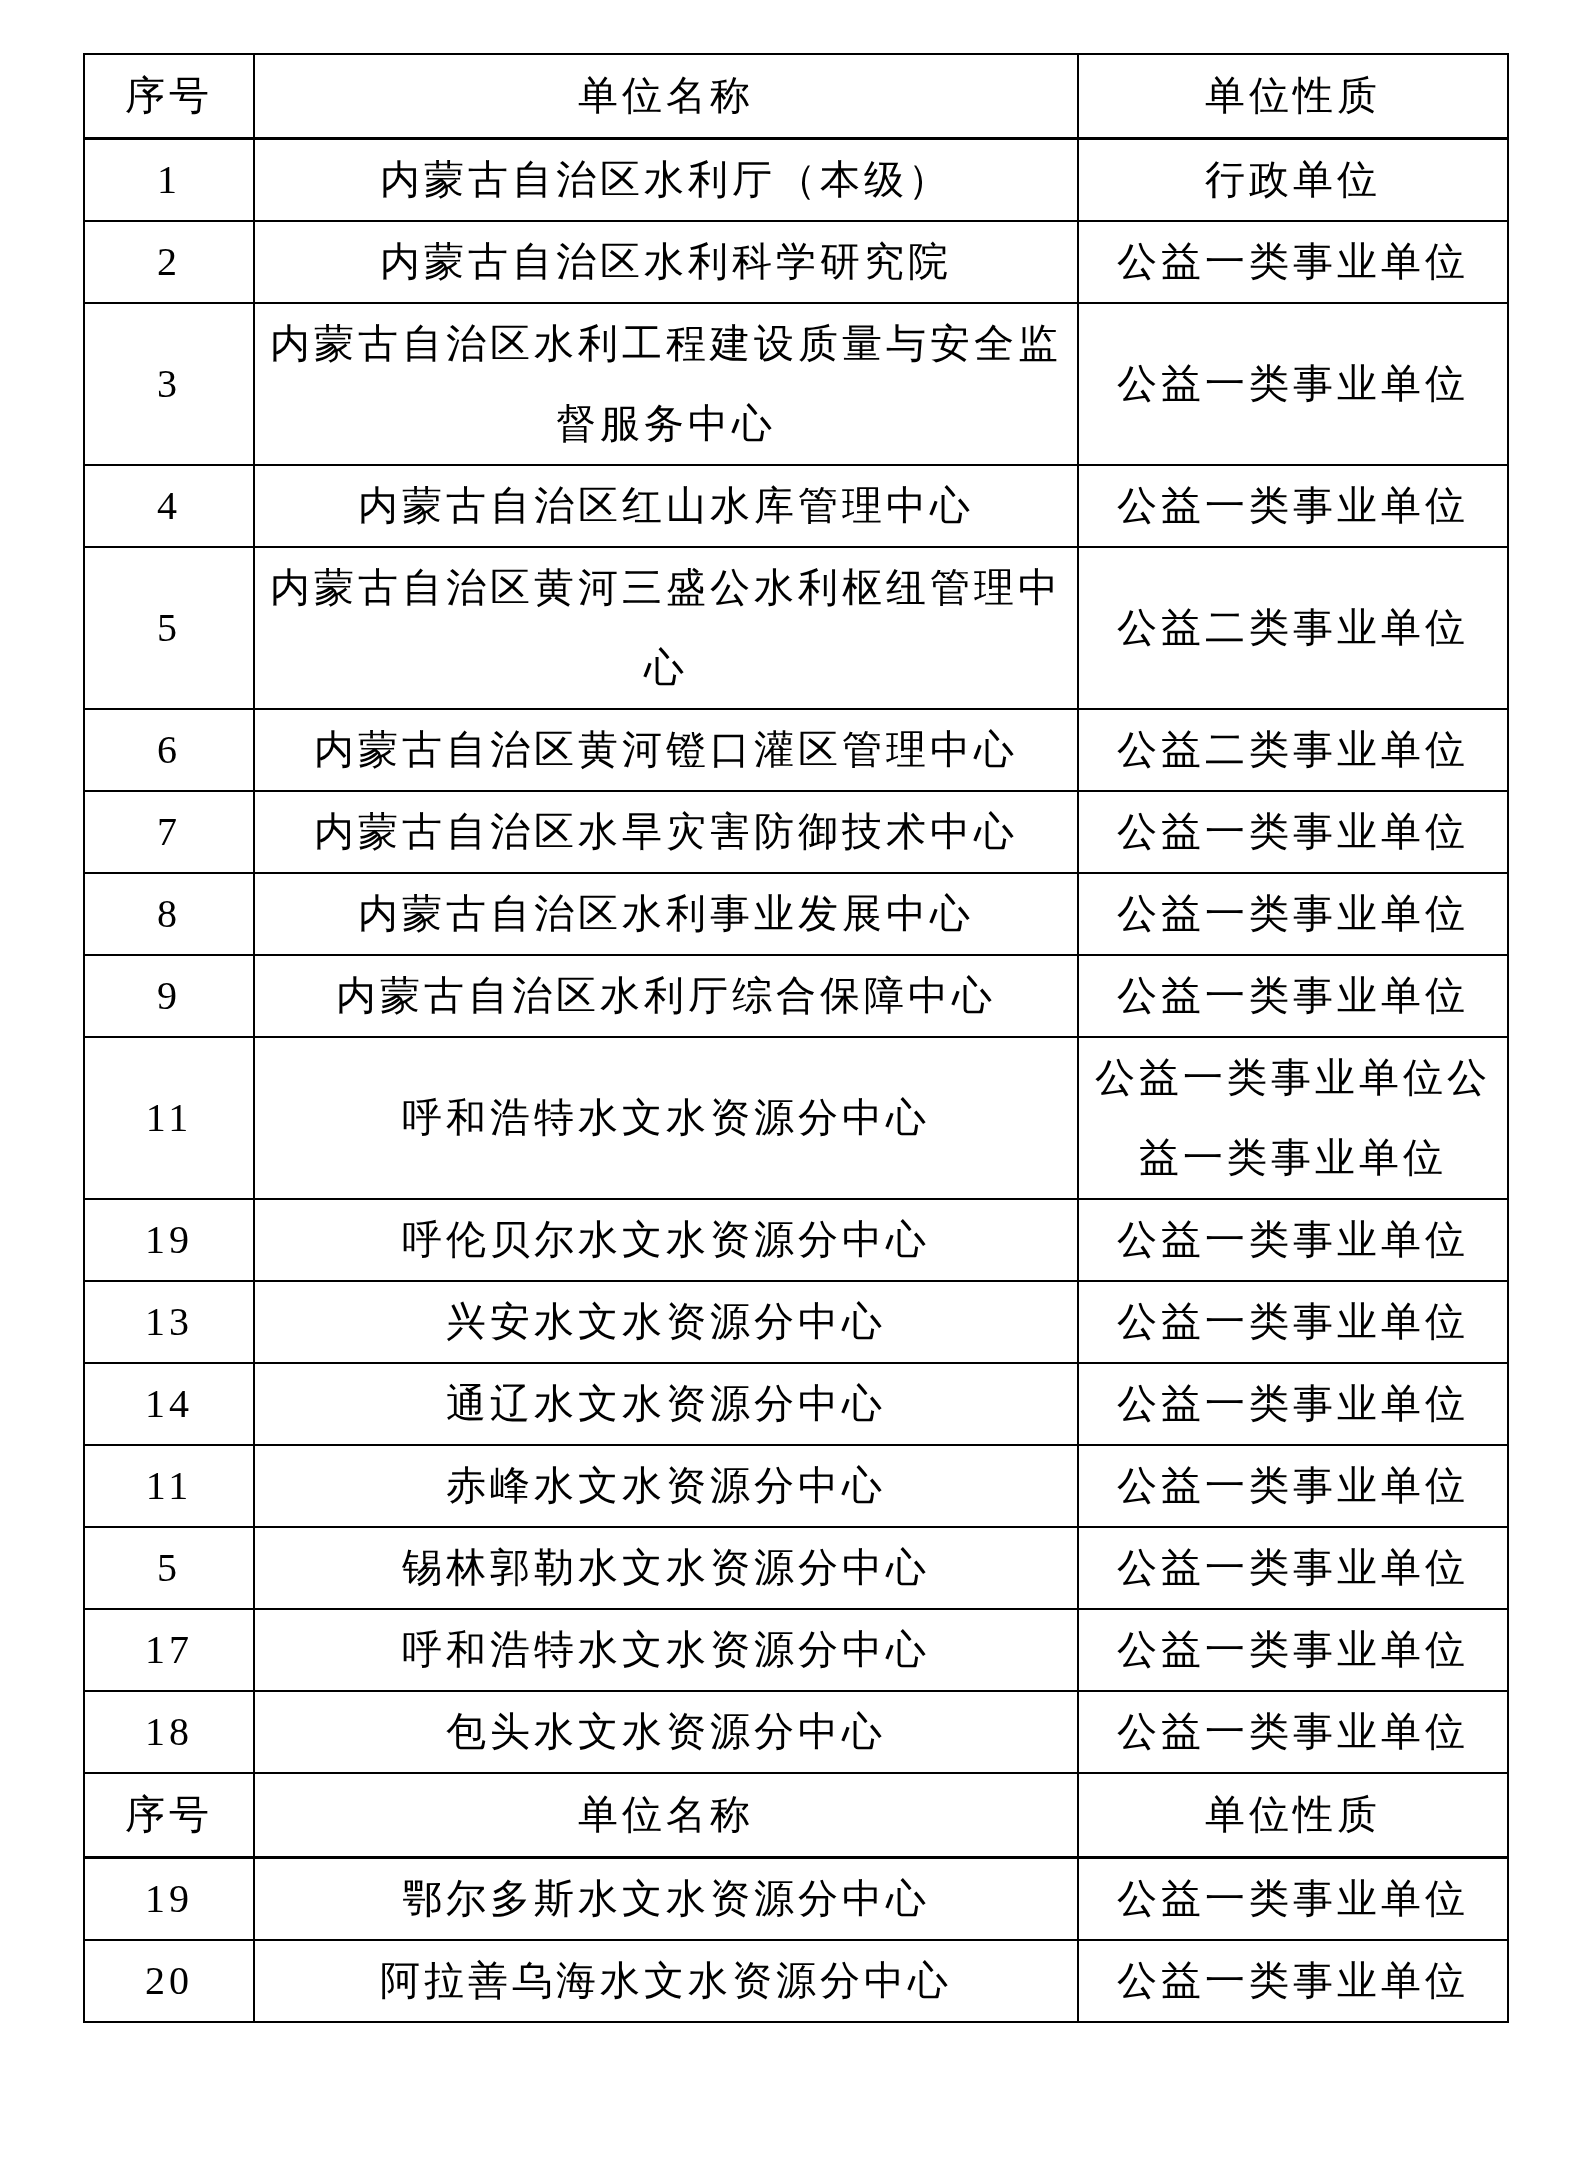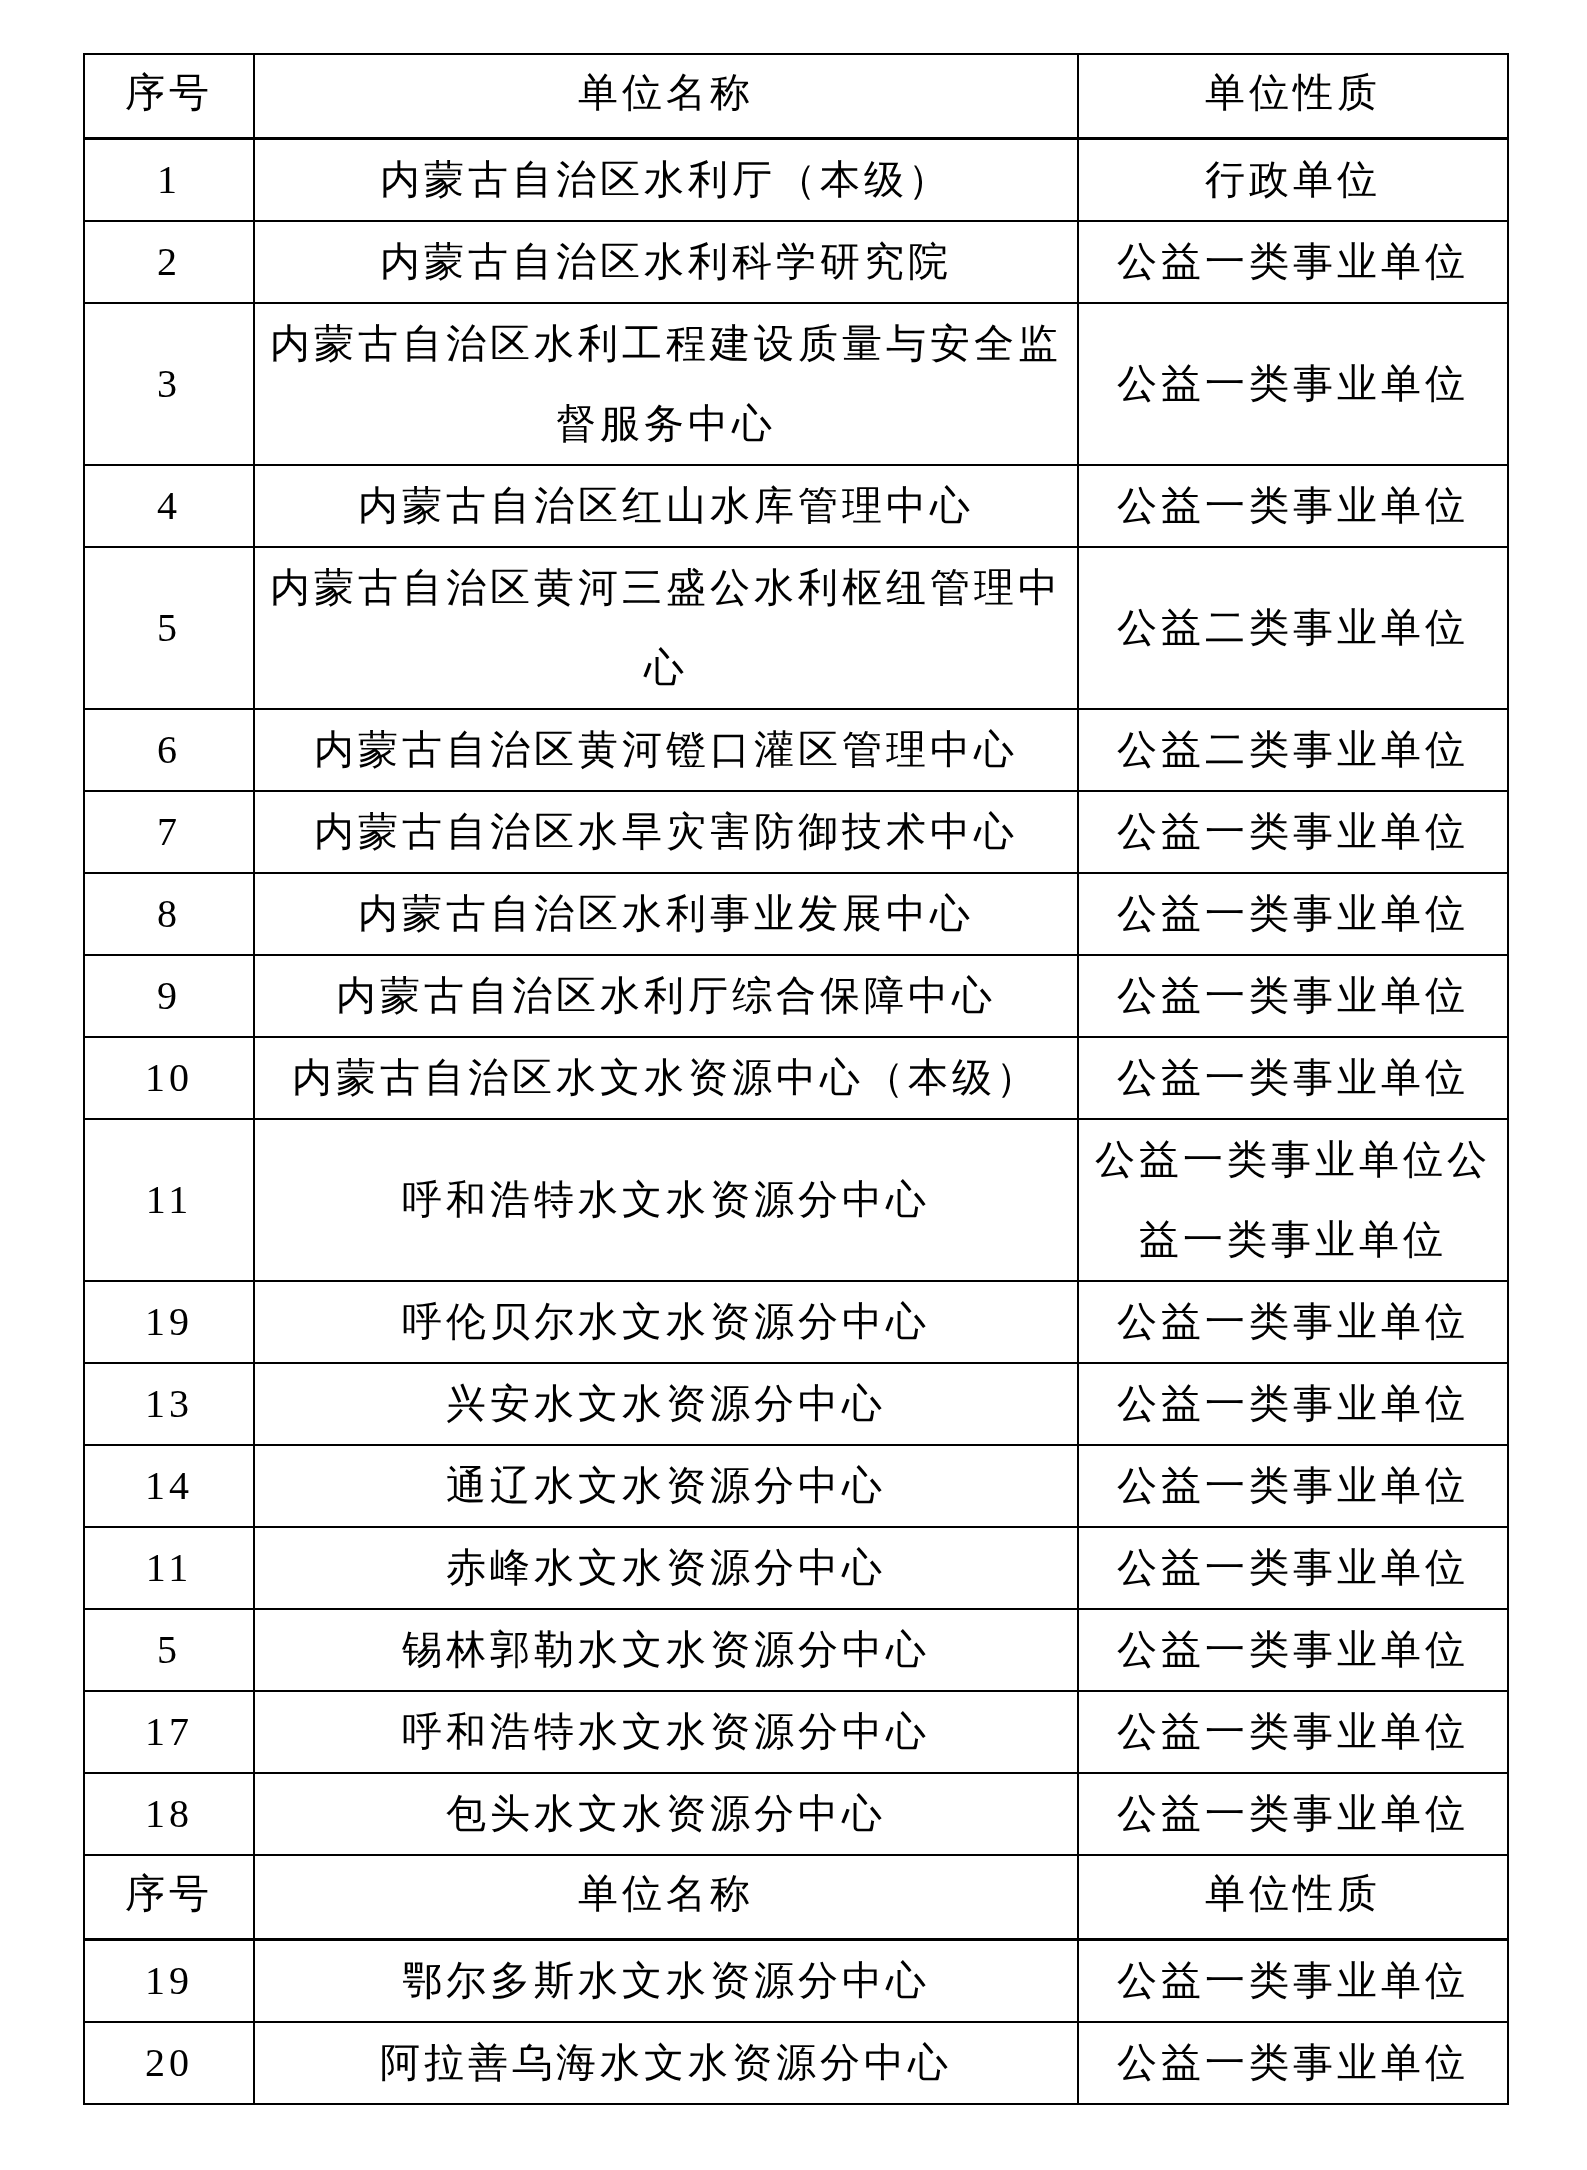--- a/index.html
+++ b/index.html
@@ -43,21 +43,20 @@
     overflow: hidden;
     word-break: break-all;
   }
   table.units td.col-name {
     padding: 0 12px;
   }
   table.units tr.header-row td {
     height: 82px;
     line-height: 82px;
     border-bottom-width: 3px;
-    font-family: Liberation Mono, monospace;
   }
 </style>
 </head>
 <body>
 
 <div class="page">
   <table class="units">
     <colgroup>
       <col style="width:170px">
       <col style="width:824px">
@@ -108,25 +107,20 @@
           <td class="col-serial">8</td>
           <td class="col-name">内蒙古自治区水利事业发展中心</td>
           <td class="col-type">公益一类事业单位</td>
         </tr>
         <tr>
           <td class="col-serial">9</td>
           <td class="col-name">内蒙古自治区水利厅综合保障中心</td>
           <td class="col-type">公益一类事业单位</td>
         </tr>
         <tr>
-          <td class="col-serial">10</td>
-          <td class="col-name">内蒙古自治区水文水资源中心（本级）</td>
-          <td class="col-type">公益一类事业单位</td>
-        </tr>
-        <tr>
           <td class="col-serial">11</td>
           <td class="col-name">呼和浩特水文水资源分中心</td>
           <td class="col-type">公益一类事业单位公益一类事业单位</td>
         </tr>
         <tr>
           <td class="col-serial">19</td>
           <td class="col-name">呼伦贝尔水文水资源分中心</td>
           <td class="col-type">公益一类事业单位</td>
         </tr>
         <tr>

